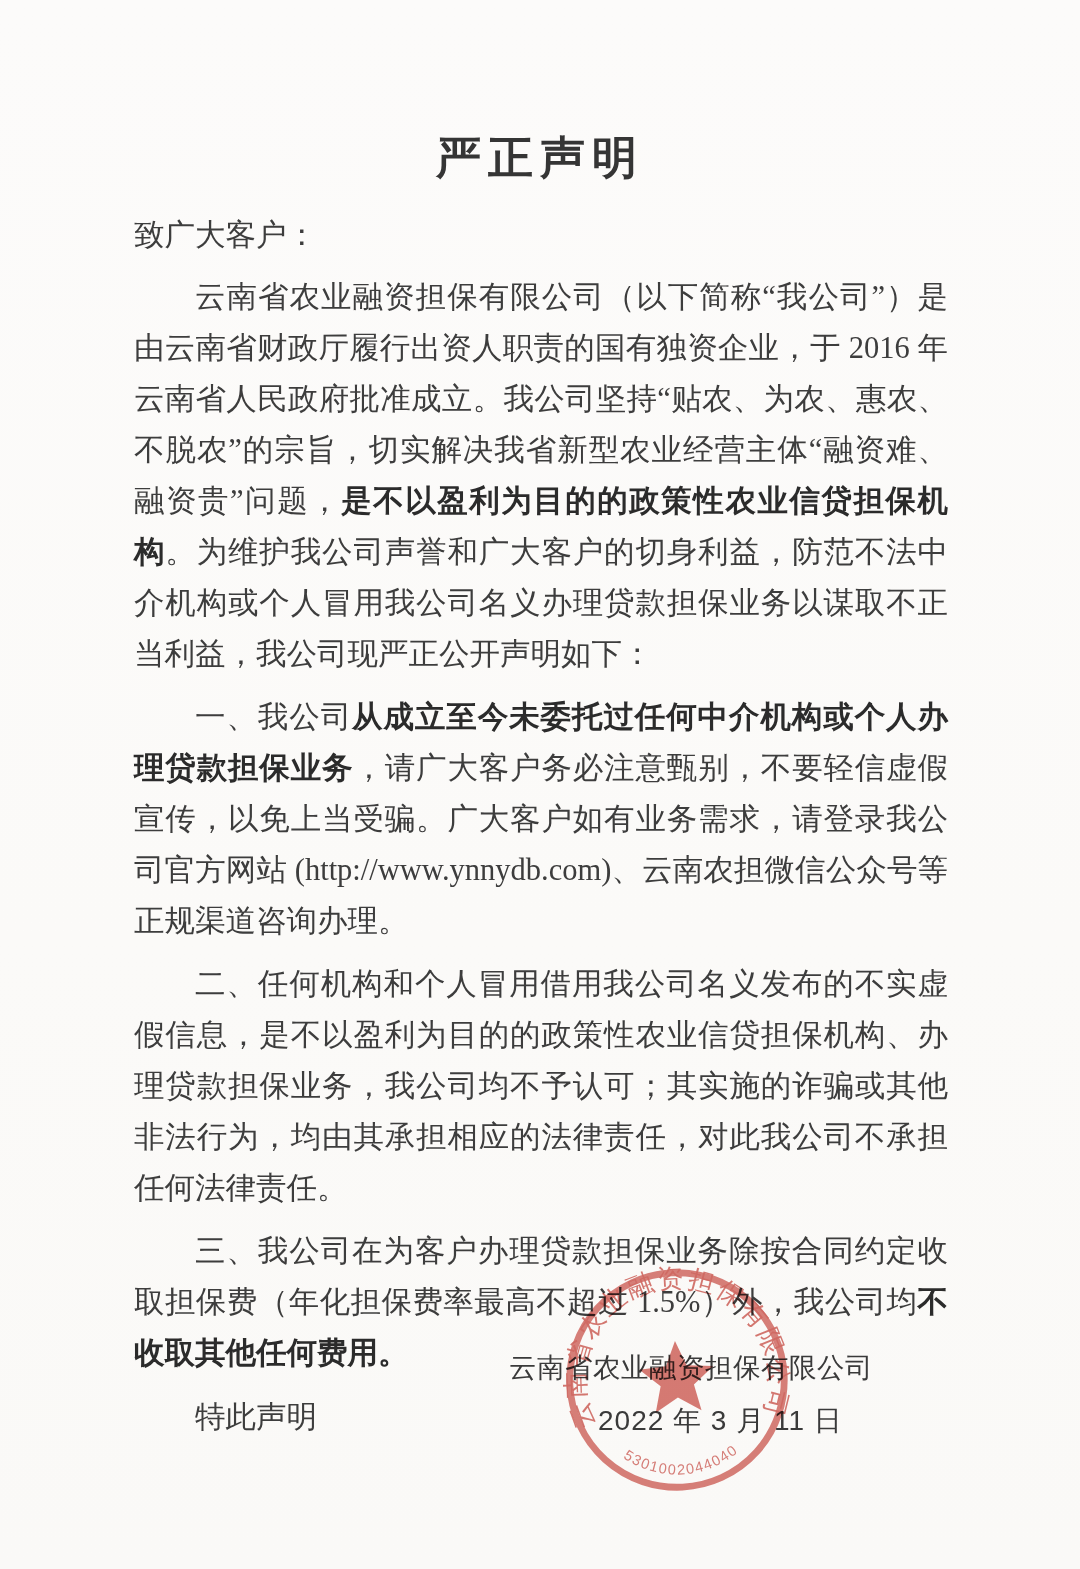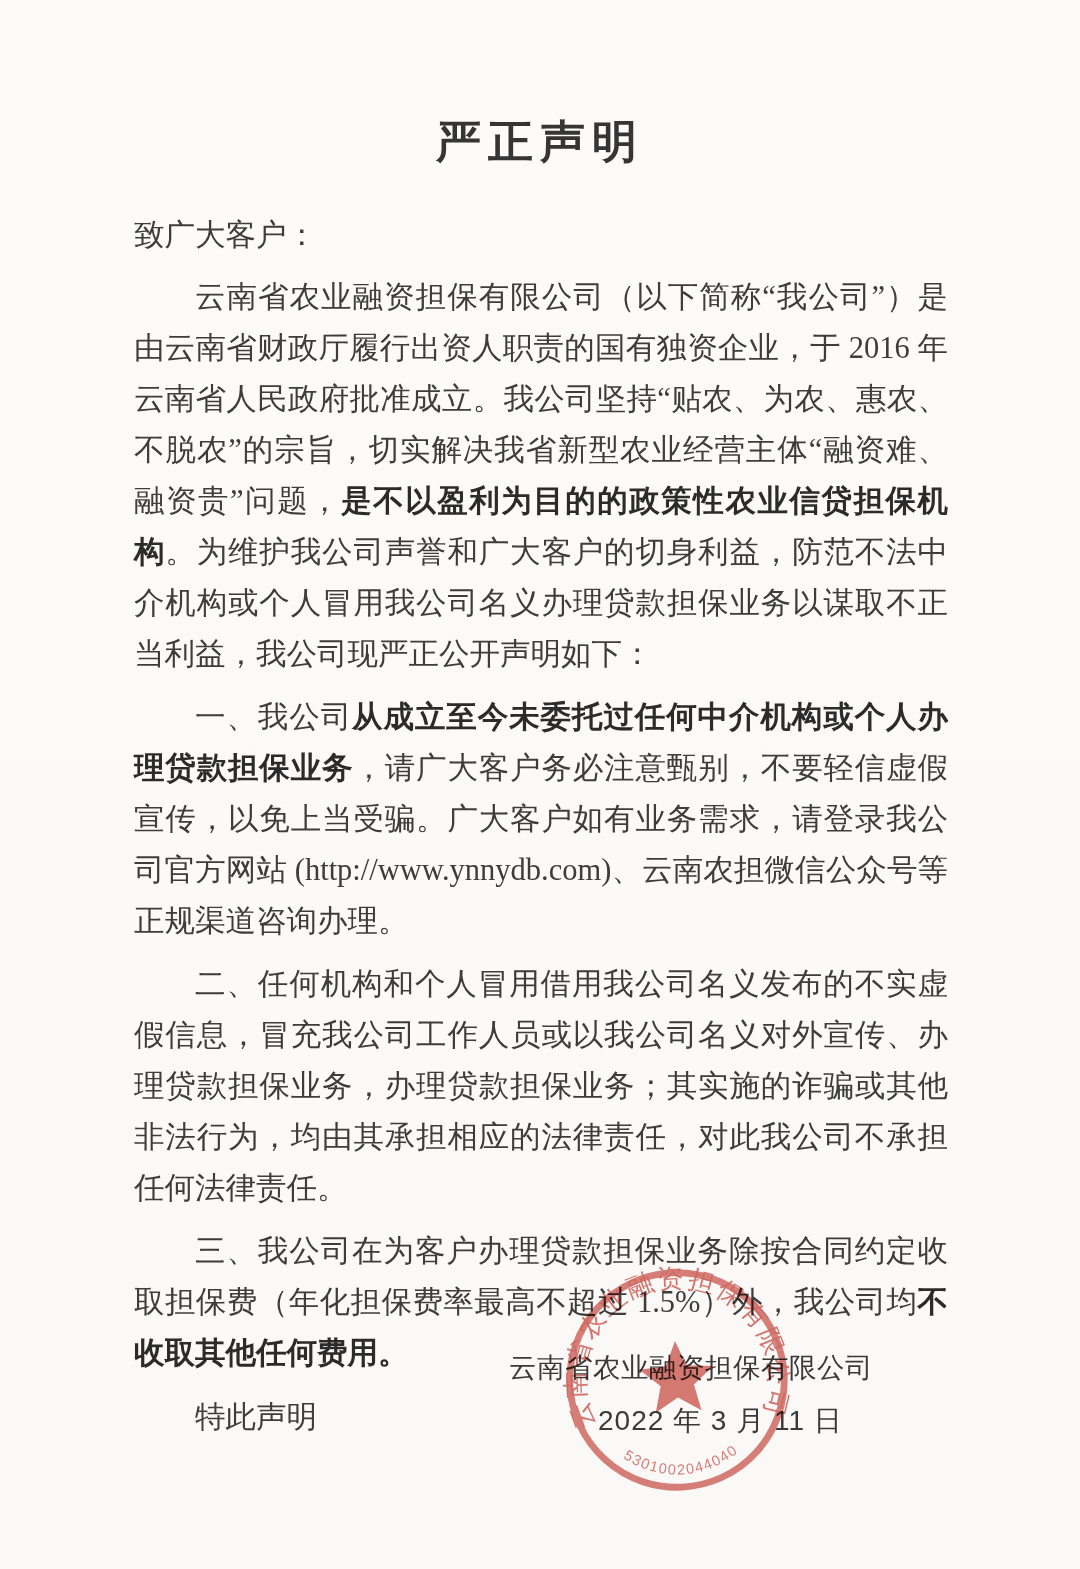--- a/index.html
+++ b/index.html
@@ -11,21 +11,21 @@
   .page{
     position:relative;
     width:1080px;height:1569px;
     background:linear-gradient(180deg,#fcfbfa 0%,#fbfaf8 60%,#faf9f7 100%);
     overflow:hidden;
     color:#3d3d3d;
   }
   .doc-title{
     position:absolute;
     top:112px;left:0;right:0;
-    margin:0;
+    margin:16px;
     text-align:center;
     font-size:45px;
     font-weight:700;
     letter-spacing:7px;
     color:#353535;
   }
   .content{
     position:absolute;
     top:197px;left:122px;
     width:838px;
@@ -70,21 +70,21 @@
 
   <h1 class="doc-title">严正声明</h1>
 
   <div class="content">
     <p class="salutation">致广大客户：</p>
 
     <p class="para"><span>云南省农业融资担保有限公司（以下简称“我公司”）是由云南省财政厅履行出资人职责的国有独资企业，于 2016 年云南省人民政府批准成立。我公司坚持“贴农、为农、惠农、不脱农”的宗旨，切实解决我省新型农业经营主体“融资难、融资贵”问题，</span><b>是不以盈利为目的的政策性农业信贷担保机构</b><span>。为维护我公司声誉和广大客户的切身利益，防范不法中介机构或个人冒用我公司名义办理贷款担保业务以谋取不正当利益，我公司现严正公开声明如下：</span></p>
 
     <p class="para"><span>一、我公司</span><b>从成立至今未委托过任何中介机构或个人办理贷款担保业务</b><span>，请广大客户务必注意甄别，不要轻信虚假宣传，以免上当受骗。广大客户如有业务需求，请登录我公司官方网站 (http://www.ynnydb.com)、云南农担微信公众号等正规渠道咨询办理。</span></p>
 
-    <p class="para"><span>二、任何机构和个人冒用借用我公司名义发布的不实虚假信息，冒充我公司工作人员或以我公司名义对外宣传、办理贷款担保业务，办理贷款担保业务；其实施的诈骗或其他非法行为，均由其承担相应的法律责任，对此我公司不承担任何法律责任。</span></p>
+    <p class="para"><span>二、任何机构和个人冒用借用我公司名义发布的不实虚假信息，是不以盈利为目的的政策性农业信贷担保机构、办理贷款担保业务，我公司均不予认可；其实施的诈骗或其他非法行为，均由其承担相应的法律责任，对此我公司不承担任何法律责任。</span></p>
 
     <p class="para"><span>三、我公司在为客户办理贷款担保业务除按合同约定收取担保费（年化担保费率最高不超过 1.5%）外，我公司均</span><b>不收取其他任何费用。</b></p>
 
 
     <p class="closing">特此声明</p>
   </div>
 
   <div class="footer-company">云南省农业融资担保有限公司</div>
   <div class="footer-date">2022 年 3 月 11 日</div>
 

